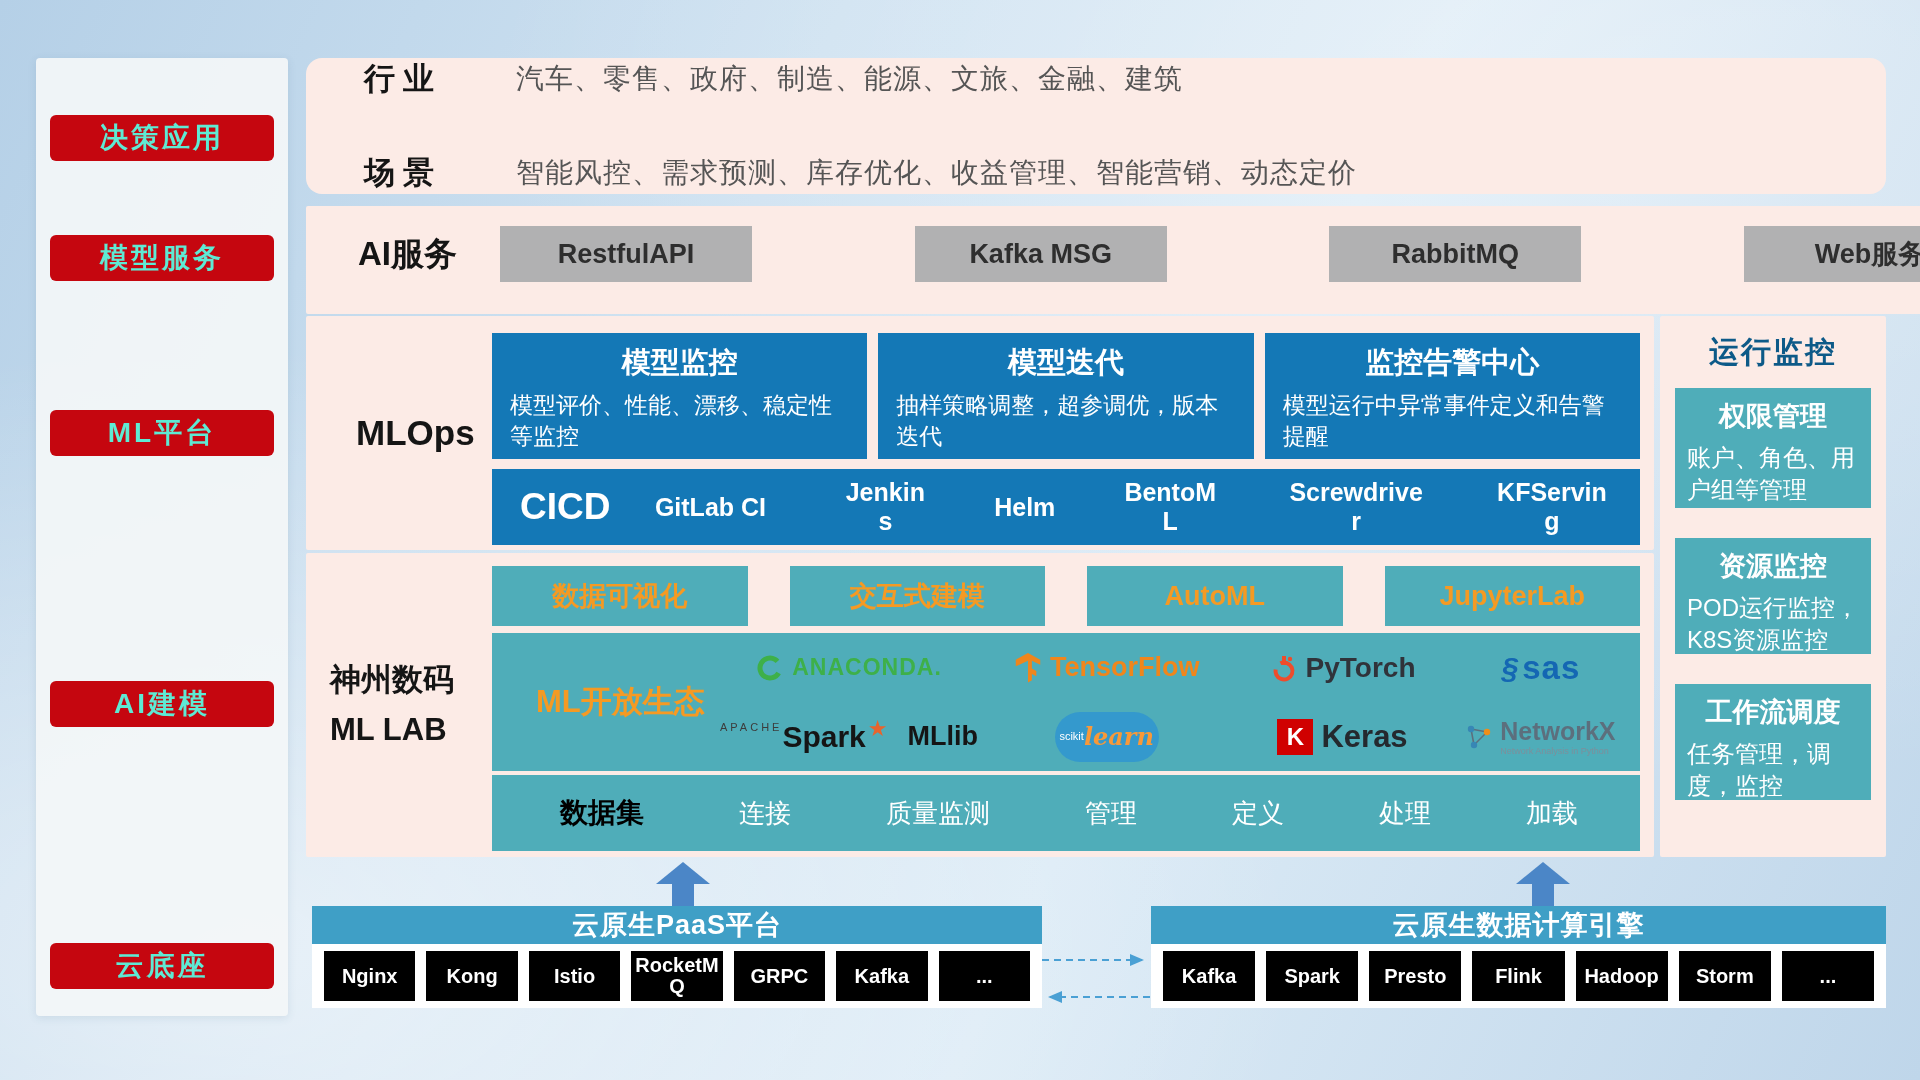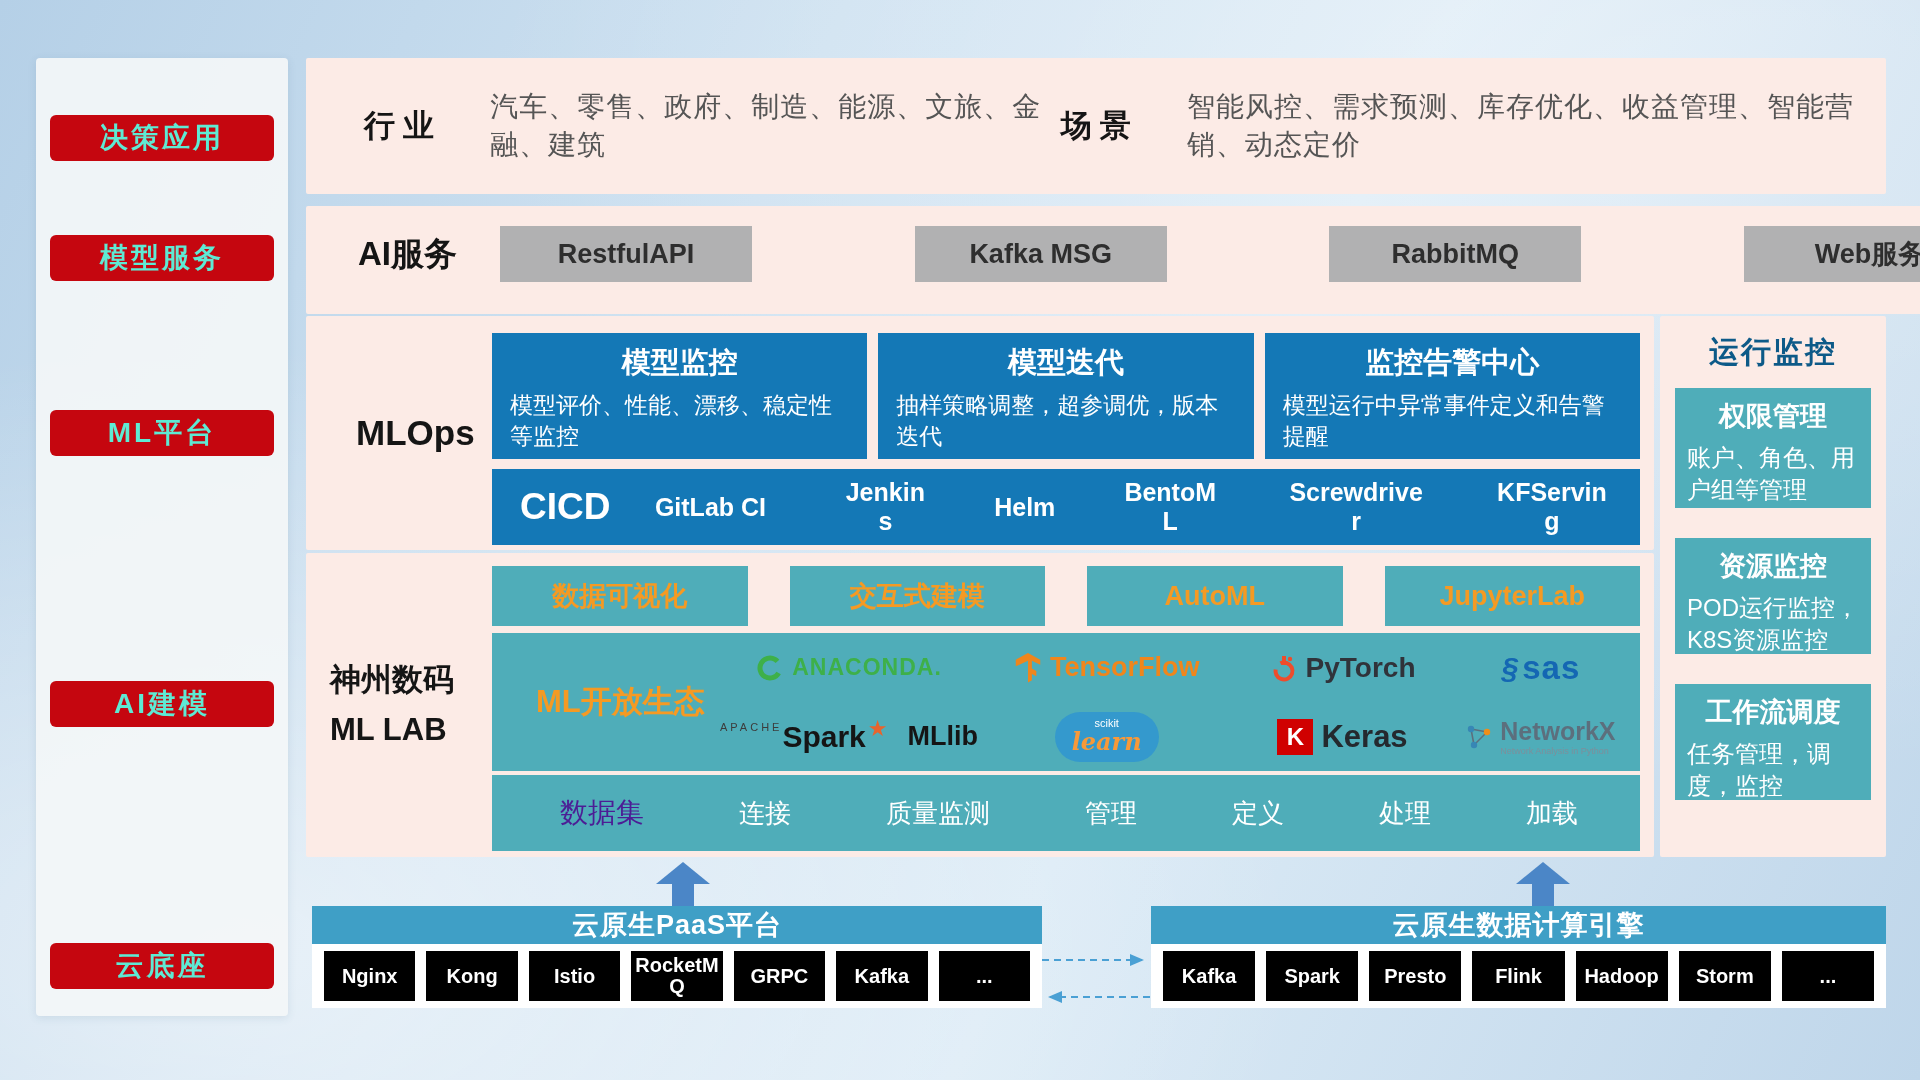--- a/index.html
+++ b/index.html
@@ -16,22 +16,22 @@
   .sidebar { position:absolute; left:36px; top:58px; width:252px; height:958px;
     background:rgba(243,246,248,0.93); border-radius:4px; box-shadow:0 2px 8px rgba(60,90,120,0.12); }
   .side-btn { position:absolute; left:14px; width:224px; height:46px; background:#c5060f;
     color:#5eead4; font-weight:bold; font-size:28px; letter-spacing:3px; border-radius:6px;
     display:flex; align-items:center; justify-content:center; cursor:pointer; }
 
   
   .panel { position:absolute; background:#fcebe6; border-radius:2px; }
 
   
-  .row1 { left:306px; top:58px; width:1580px; height:136px; display:flex; flex-direction:row;
-    justify-content:space-between; gap:16px; padding-left:58px; }
+  .row1 { left:306px; top:58px; width:1580px; height:136px; display:flex; flex-direction:column;
+    justify-content:space-between; gap:16px; padding-left:58px;border-radius:16px; }
   .r1-line { display:flex; align-items:center; }
   .r1-label { width:152px; font-size:31px; font-weight:bold; color:#151515; letter-spacing:8px; }
   .r1-text { font-size:28px; color:#555; letter-spacing:1px; }
 
   
   .row2 { left:306px; top:206px; width:1720px; height:108px; display:flex; align-items:center;
     padding:0 30px 12px 52px; }
   .row2-label { font-size:33px; font-weight:bold; color:#151515; width:142px; }
   .gray-row { flex:1; display:flex; justify-content:space-between; }
   .gray-btn { width:252px; height:56px; background:#b1b1b2; color:#2e2e2e; font-weight:bold;
@@ -74,33 +74,33 @@
   .tf-text { color:#f0861c; font-weight:bold; font-size:27px; }
   .pt-text { color:#30333a; font-weight:bold; font-size:28px; }
   .sas-text { color:#1467b3; font-weight:bold; font-size:33px; letter-spacing:1px; }
   .sas-swirl { color:#1467b3; font-weight:bold; font-size:30px; font-style:italic; margin-right:-4px; }
   .spark-stack { display:flex; flex-direction:row; line-height:1; }
   .apache-txt { font-size:11px; letter-spacing:3px; color:#3c3c3c; }
   .spark-txt { font-size:30px; font-weight:bold; color:#151515; }
   .spark-star { color:#e8642d; font-size:22px; margin-left:-6px; margin-top:-16px; }
   .mllib-txt { font-size:27px; font-weight:bold; color:#151515; margin-left:12px; }
   .skl-blob { width:104px; height:50px; background:#3499cd; border-radius:26px; display:flex;
-    flex-direction:column; align-items:center; justify-content:center; }
+    flex-direction:row; align-items:center; justify-content:center; }
   .skl-top { font-size:11px; color:#fff; line-height:1; }
   .skl-learn { font-family:"DejaVu Serif",serif; font-style:italic; font-weight:bold;
     font-size:24px; color:#f89939; line-height:1.05; }
   .keras-badge { width:36px; height:36px; background:#d00000; color:#fff; display:flex;
     align-items:center; justify-content:center; font-weight:bold; font-size:24px; }
   .keras-text { color:#24292e; font-weight:bold; font-size:31px; }
   .nx-stack { display:flex; flex-direction:column; line-height:1.15; }
   .nx-text { color:#5c6f7d; font-weight:bold; font-size:25px; }
   .nx-sub { color:#7d8f9b; font-size:9px; }
   .dataset-bar { position:absolute; left:186px; top:222px; width:1148px; height:76px; background:#4fadb9;
     display:flex; align-items:center; justify-content:space-between; padding:0 62px 0 68px; }
-  .ds-label { font-size:28px; font-weight:normal; color:#4c1d95; }
+  .ds-label { font-size:28px; font-weight:bold; color:#000000; }
   .ds-item { font-size:26px; color:#fff; }
 
   
   .right-panel { left:1660px; top:316px; width:226px; height:541px; }
   .rp-title { text-align:center; margin-top:16px; font-size:30px; font-weight:bold; color:#0d5a88; letter-spacing:2px; }
   .teal-card { position:absolute; left:15px; width:196px; background:#4fadb9; color:#fff; padding:10px 12px; }
   .tc1 { top:72px; height:120px; }
   .tc2 { top:222px; height:116px; }
   .tc3 { top:368px; height:116px; }
   .tc-title { text-align:center; font-size:27px; font-weight:bold; margin-bottom:8px; }

